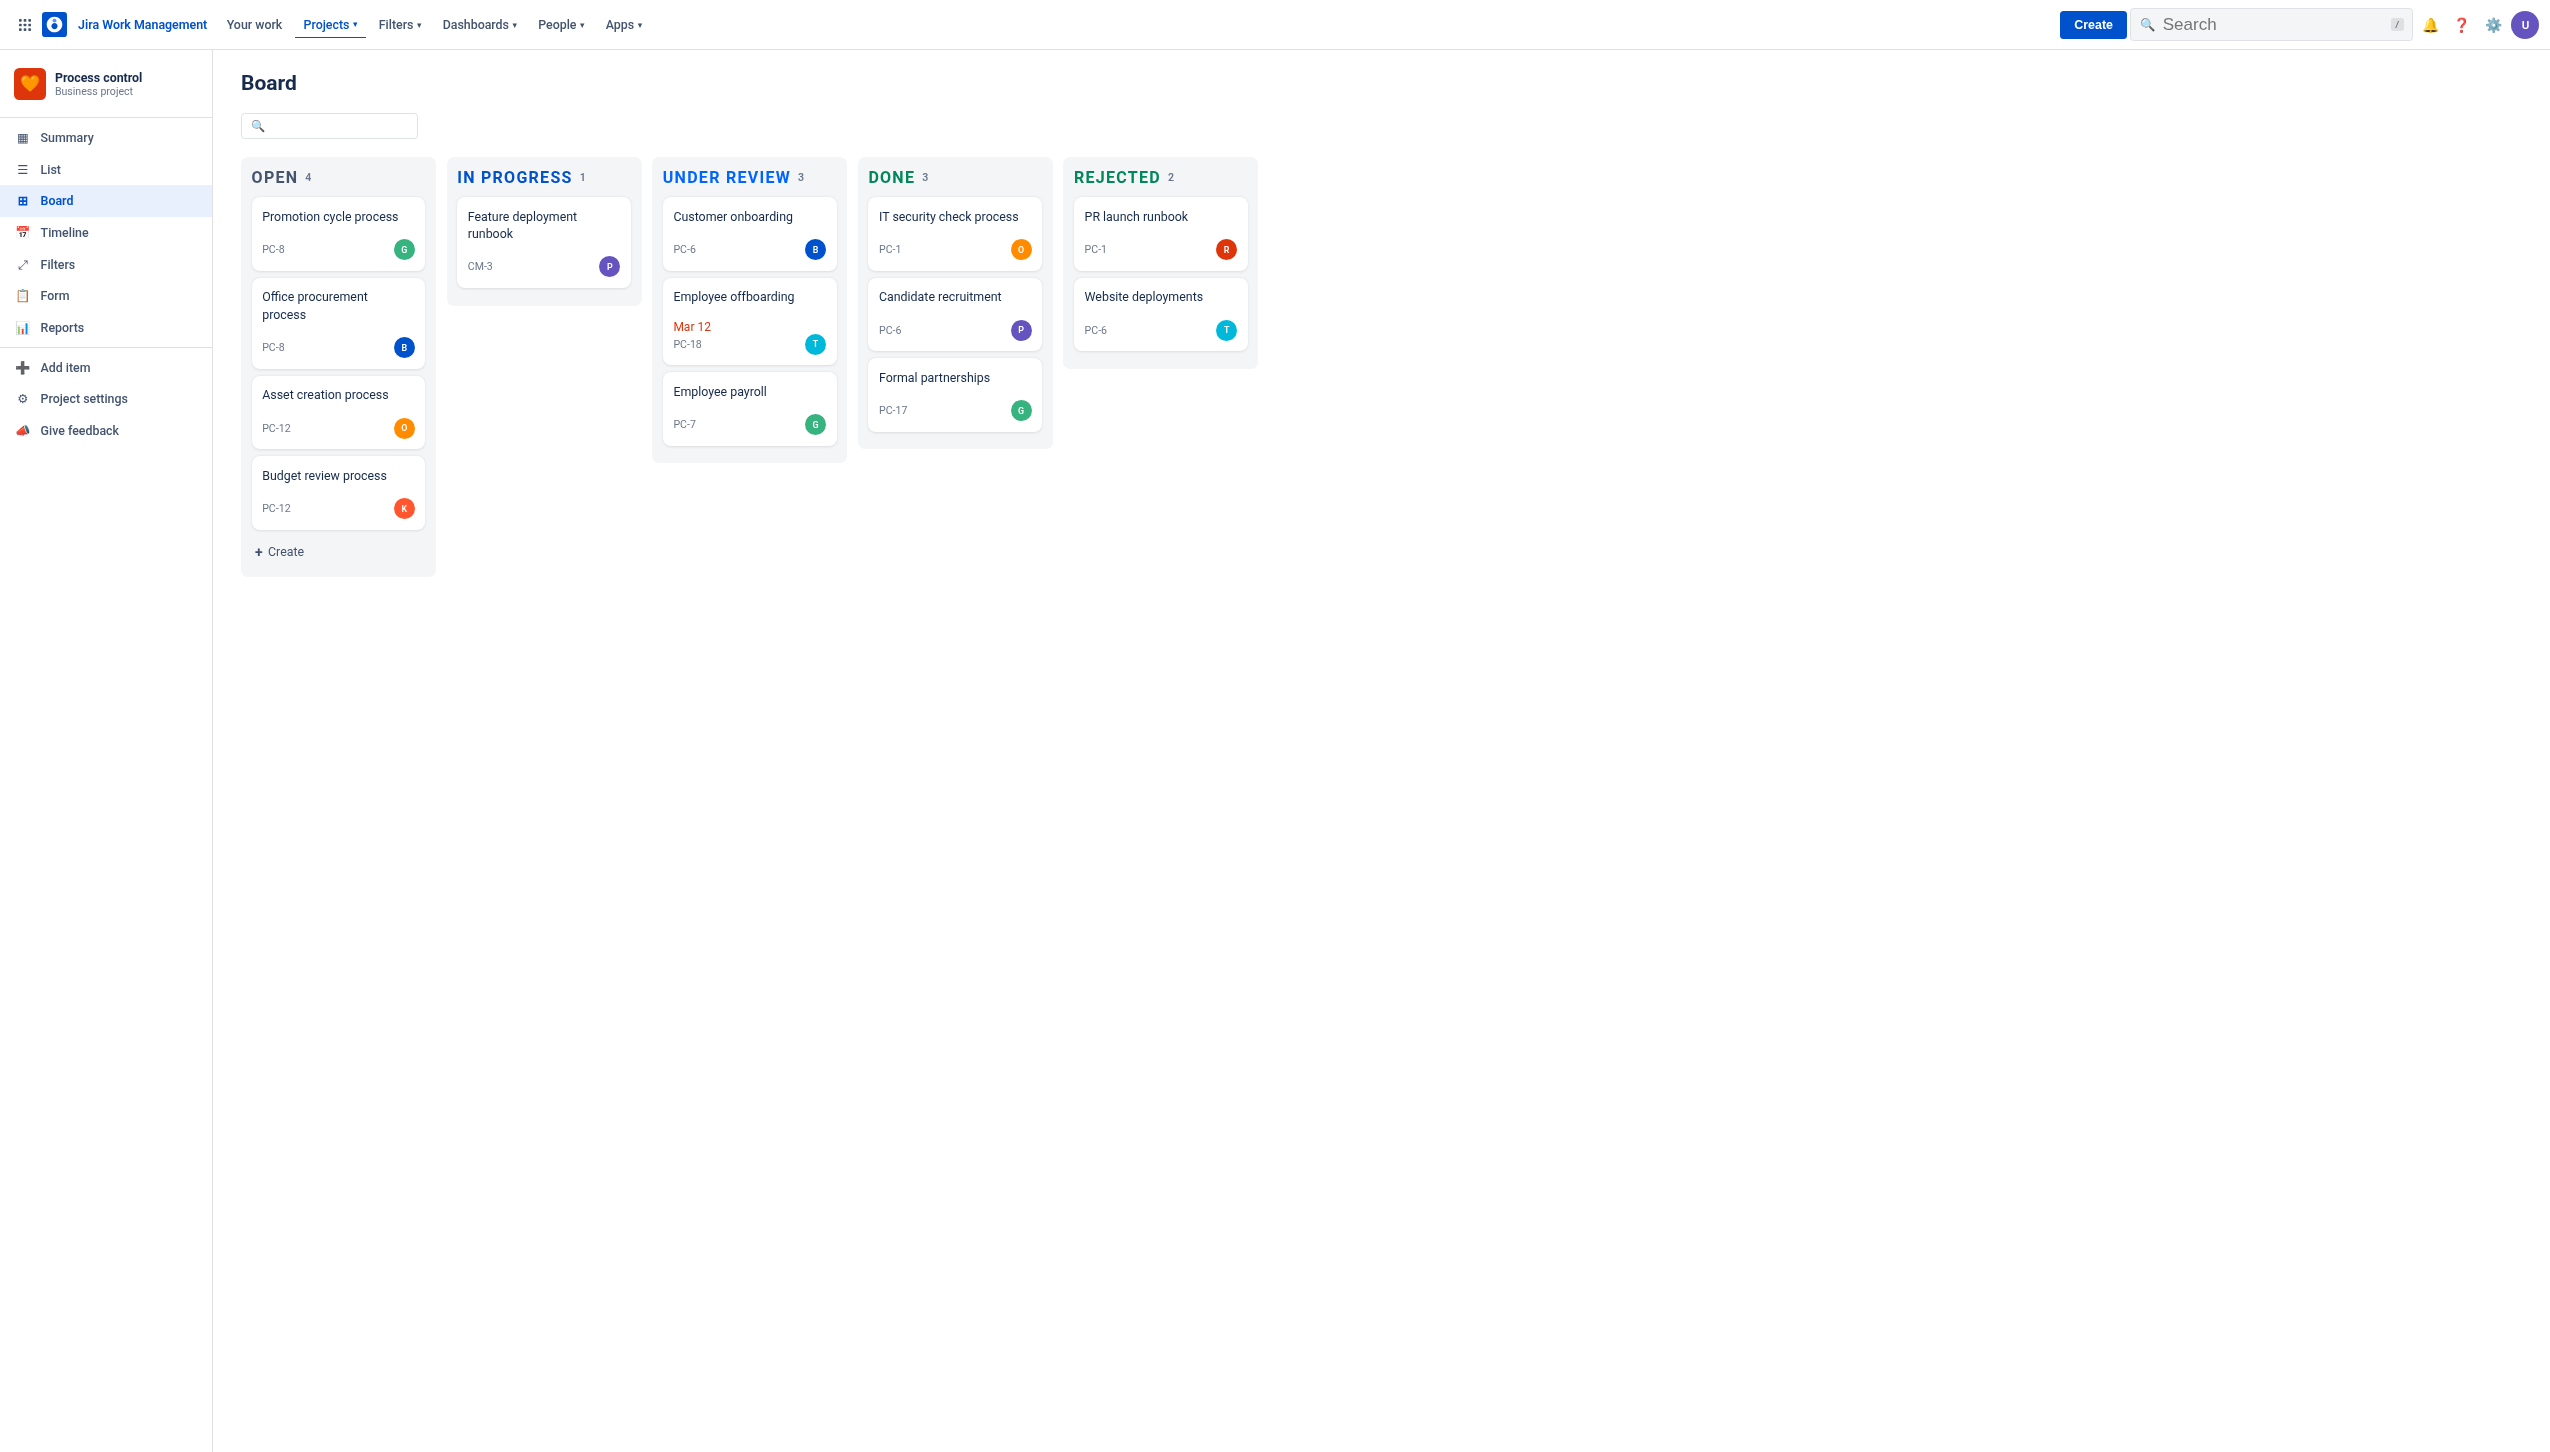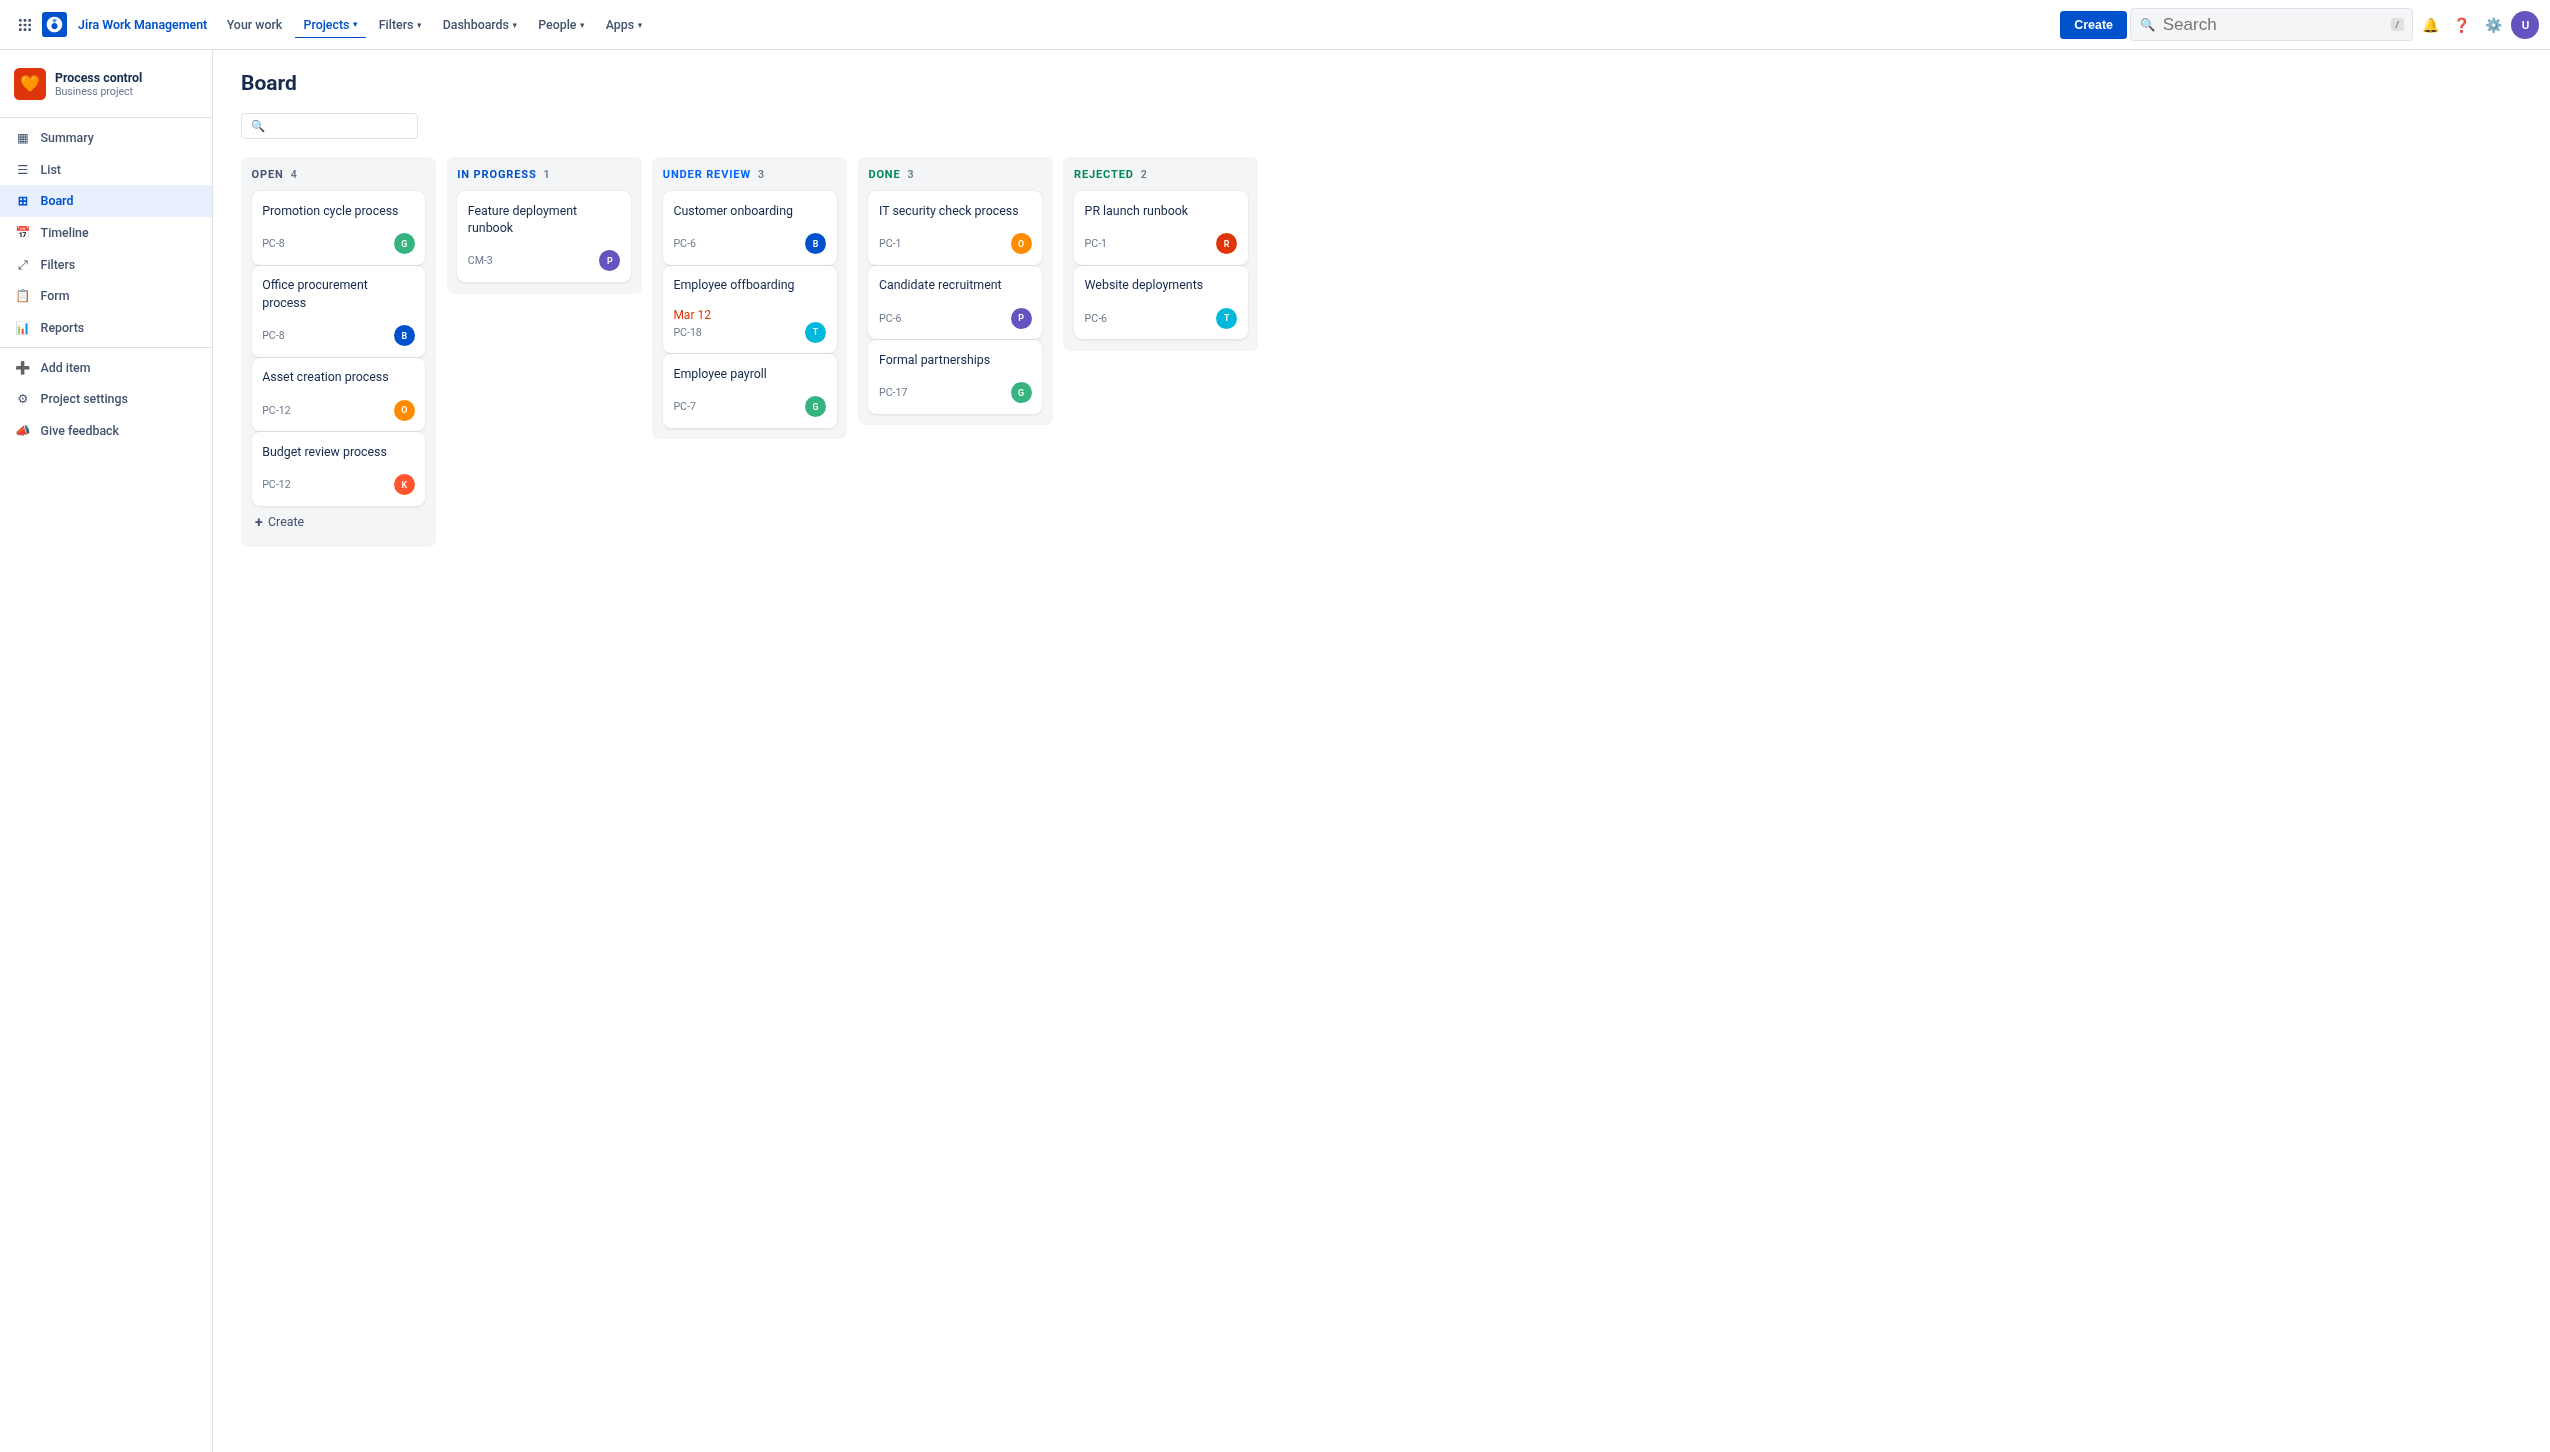--- a/index.html
+++ b/index.html
@@ -47,30 +47,30 @@
     .page-title { font-size: 21px; font-weight: 700; color: #172b4d; margin-bottom: 17.7px; }
 
     
     .board-search { display: flex; align-items: center; border: 0.9px solid #dfe1e6; border-radius: 3.5px; padding: 5.3px 8.9px; gap: 7px; width: 177px; margin-bottom: 17.7px; background: #fff; }
     .board-search input { border: none; background: transparent; outline: none; font-size: 12.4px; color: #44546f; flex: 1; }
 
     
     .board-columns { display: flex; gap: 10.6px; align-items: flex-start; }
     .board-column { background: #f4f5f7; border-radius: 7px; padding: 10.6px; min-width: 195px; width: 195px; flex-shrink: 0; }
     .column-header { display: flex; align-items: center; gap: 7px; margin-bottom: 10.6px; }
-    .column-title { font-size: 11px; font-weight: 700; letter-spacing: 0.08em; text-transform: uppercase; }
+    .column-title { font-size: 16px; font-weight: 700; letter-spacing: 0.08em; text-transform: uppercase; }
     .column-title.open { color: #44546f; }
     .column-title.in-progress { color: #0052cc; }
     .column-title.under-review { color: #0065ff; }
     .column-title.done { color: #00875a; }
     .column-title.rejected { color: #00875a; }
     .column-count { font-size: 10.6px; color: #6b778c; font-weight: 600; }
 
     
-    .card { background: #fff; border-radius: 8px; padding: 10.6px; margin-bottom: 1px; box-shadow: 0 0.9px 2.7px rgba(0,0,0,0.1); cursor: pointer; }
+    .card { background: #fff; border-radius: 8px; padding: 10.6px; margin-bottom: 7px; box-shadow: 0 0.9px 2.7px rgba(0,0,0,0.1); cursor: pointer; }
     .card-title { font-size: 12.4px; color: #172b4d; margin-bottom: 14px; line-height: 1.4; }
     .card-footer { display: flex; align-items: center; justify-content: space-between; }
     .card-id { font-size: 10.6px; color: #6b778c; }
     .card-avatar { width: 21px; height: 21px; border-radius: 50%; background: #6554c0; display: flex; align-items: center; justify-content: center; color: #fff; font-size: 8.9px; font-weight: 600; overflow: hidden; }
     .card-date-red { color: #de350b; font-size: 12px; font-weight: 400; }
     .create-item { display: flex; align-items: center; gap: 5.3px; padding: 7px 3.5px; color: #44546f; cursor: pointer; font-size: 12.4px; }
 
     
     .av-green { background: #36b37e; }
     .av-blue { background: #0052cc; }

